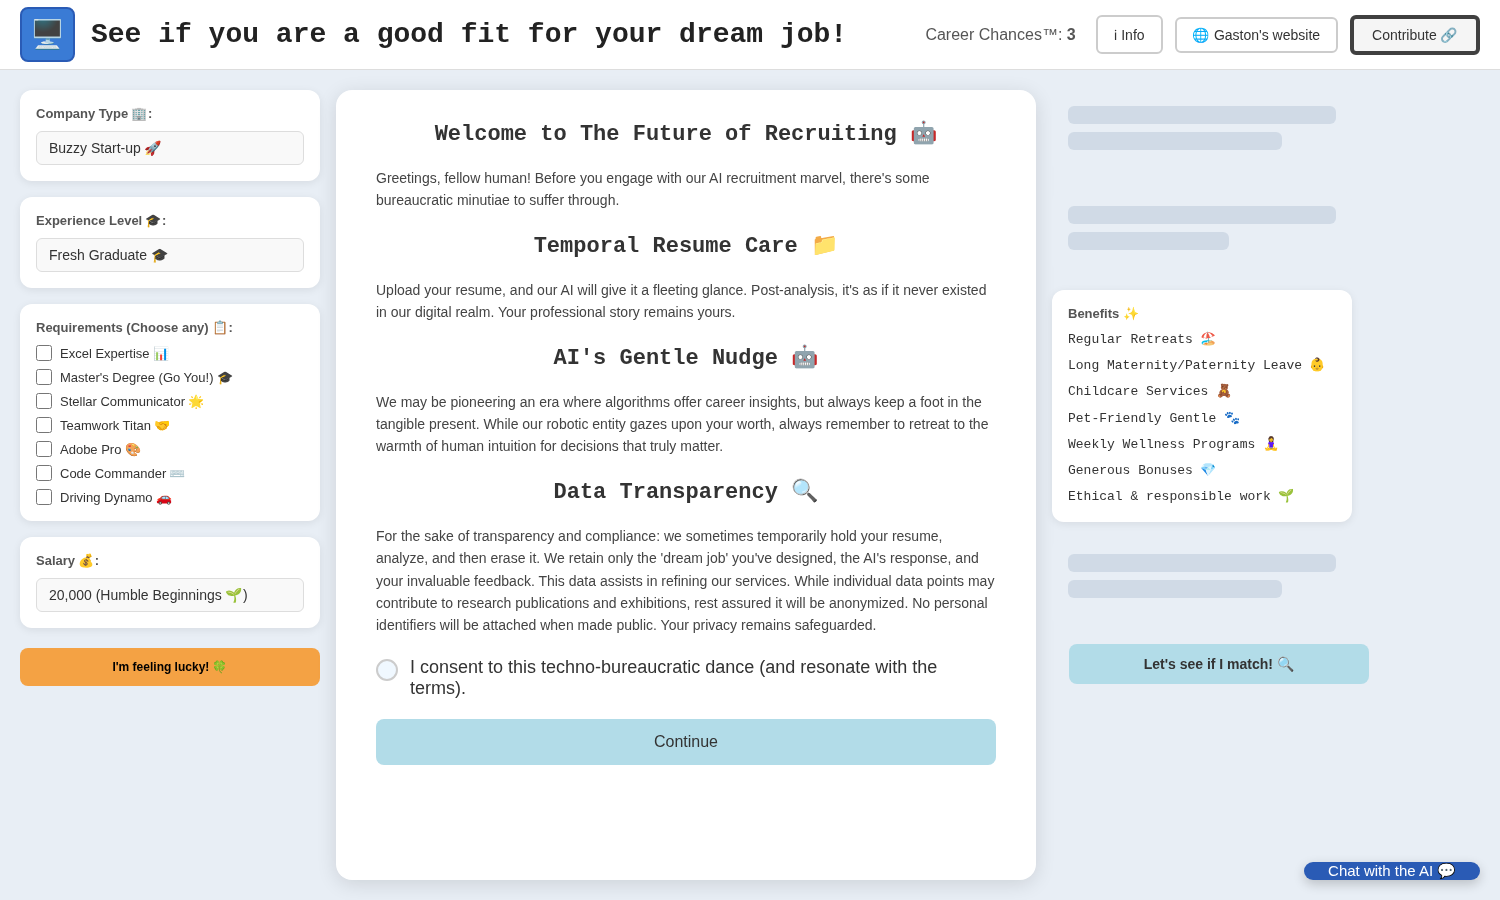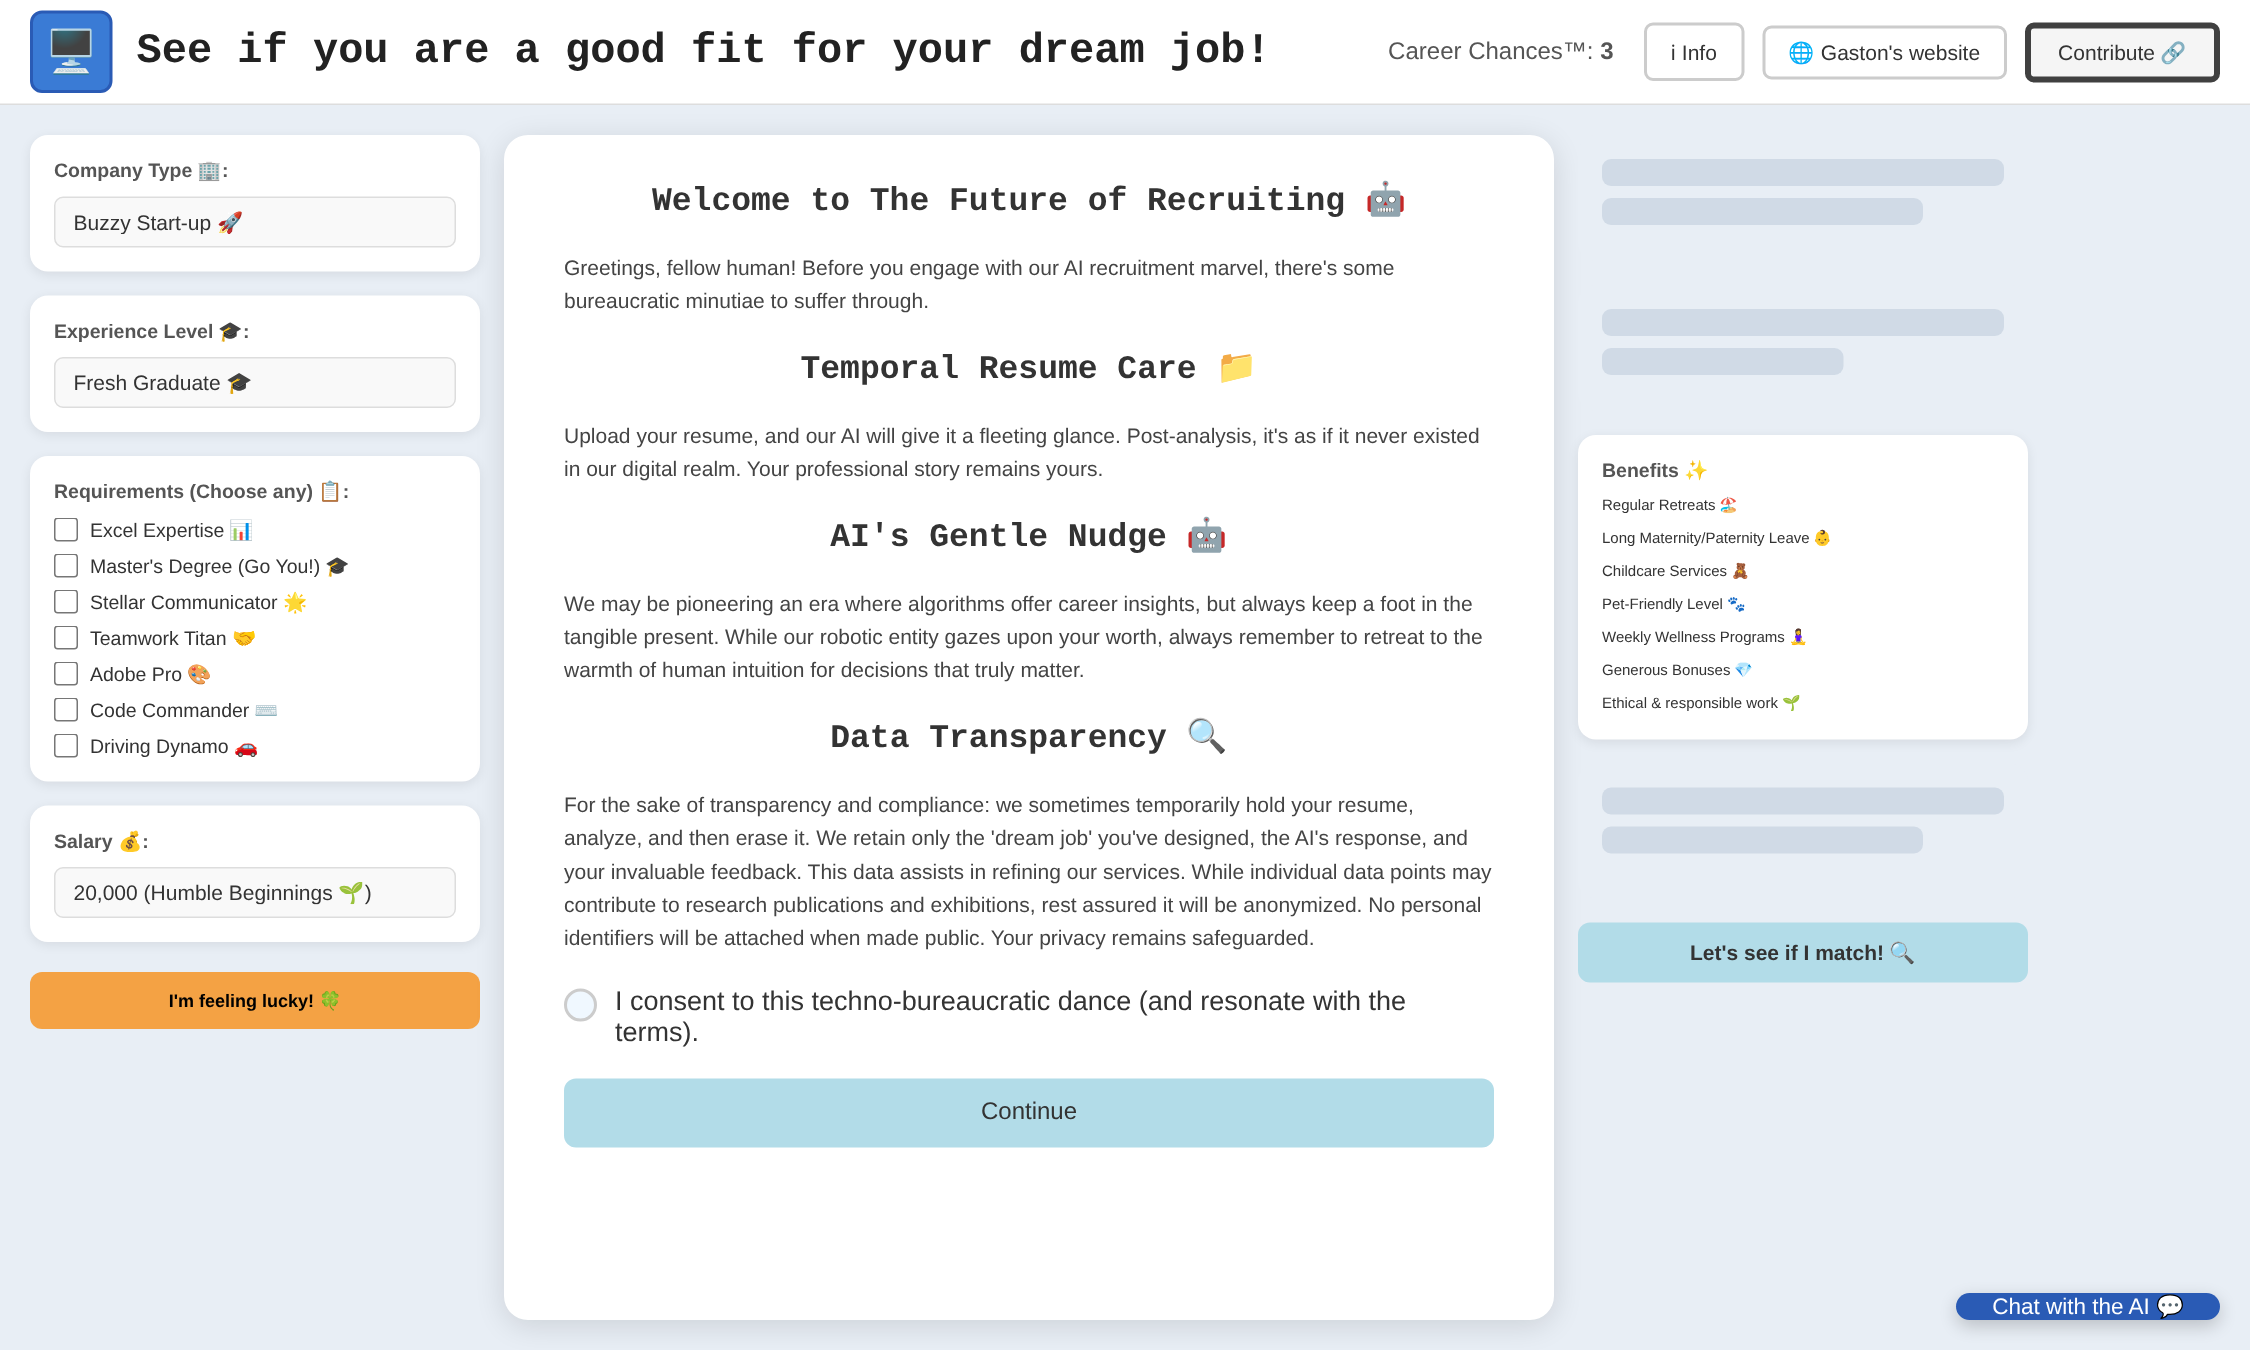--- a/index.html
+++ b/index.html
@@ -207,34 +207,36 @@
       border-radius: 12px;
       padding: 16px;
       box-shadow: 0 2px 8px rgba(0,0,0,0.08);
     }
     .benefit-list {
       display: flex;
       flex-direction: column;
       gap: 8px;
     }
     .benefit-item {
-      font-size: 10px;
+      font-size: 13px;
       color: #333;
       line-height: 1.4;
+      font-family: Liberation Mono, monospace;
     }
     .btn-match {
       background: #b2dce8;
       color: #333;
       border: none;
       border-radius: 8px;
       padding: 12px 28px;
       font-size: 14px;
       cursor: pointer;
       width: 100%;
       font-weight: 600;
+      margin-left: 17px;
     }
 
     
     .chat-btn {
       position: fixed;
       bottom: 20px;
       right: 20px;
       background: #2a5bb5;
       color: #fff;
       border: none;
@@ -382,21 +384,21 @@
       <div class="shimmer-bar full"></div>
       <div class="shimmer-bar short"></div>
     </div>
 
     <div class="right-card">
       <div class="panel-label">Benefits ✨</div>
       <div class="benefit-list">
         <span class="benefit-item">Regular Retreats 🏖️</span>
         <span class="benefit-item">Long Maternity/Paternity Leave 👶</span>
         <span class="benefit-item">Childcare Services 🧸</span>
-        <span class="benefit-item">Pet-Friendly Level 🐾</span>
+        <span class="benefit-item">Pet-Friendly Gentle 🐾</span>
         <span class="benefit-item">Weekly Wellness Programs 🧘‍♀️</span>
         <span class="benefit-item">Generous Bonuses 💎</span>
         <span class="benefit-item">Ethical &amp; responsible work 🌱</span>
       </div>
     </div>
 
     <div class="right-shimmer-card" style="height:90px;">
       <div class="shimmer-bar full"></div>
       <div class="shimmer-bar medium"></div>
     </div>

